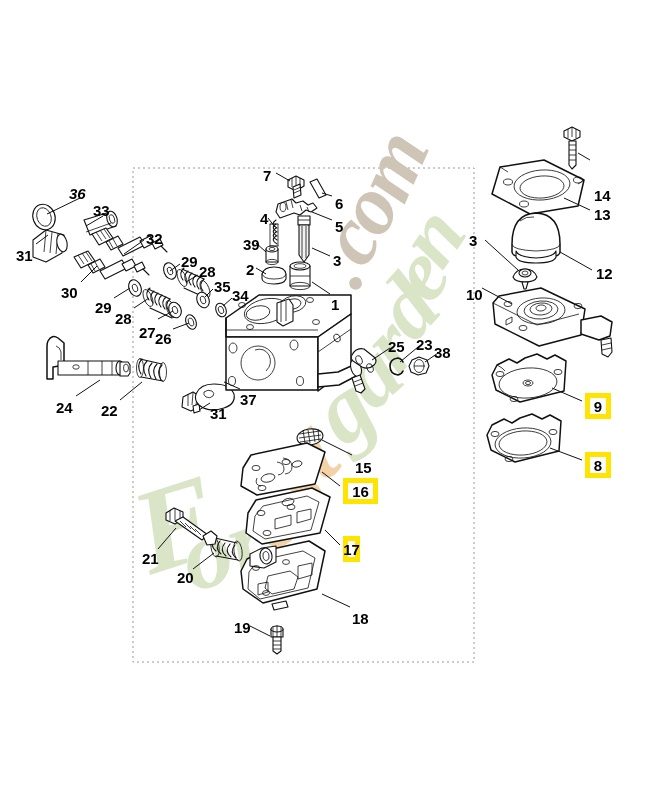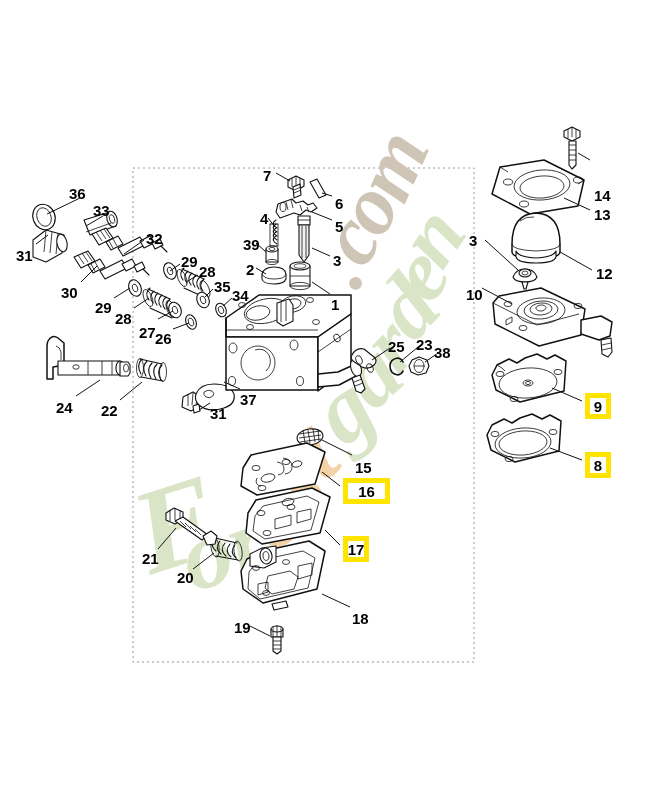--- a/index.html
+++ b/index.html
@@ -524,21 +524,21 @@
       <path d="M340 486 L322 472"></path>
       <path d="M340 545 L325 530"></path>
       <path d="M350 607 L322 594"></path>
       <path d="M250 626 L270 636"></path>
       <path d="M193 569 L214 553"></path>
       <path d="M158 549 L176 528"></path>
     </g>
   </svg>
 
   <div id="callout-layer">
-      <div class="callout" style="left: 69px; top: 186px;">36</div>
+      <div class="callout" style="left: 69px; top: 186px; font-style: italic;">36</div>
       <div class="callout" style="left: 93px; top: 203px;">33</div>
       <div class="callout" style="left: 16px; top: 248px;">31</div>
       <div class="callout" style="left: 61px; top: 285px;">30</div>
       <div class="callout" style="left: 146px; top: 231px;">32</div>
       <div class="callout" style="left: 181px; top: 254px;">29</div>
       <div class="callout" style="left: 199px; top: 264px;">28</div>
       <div class="callout" style="left: 95px; top: 300px;">29</div>
       <div class="callout" style="left: 115px; top: 311px;">28</div>
       <div class="callout" style="left: 139px; top: 325px;">27</div>
       <div class="callout" style="left: 155px; top: 331px;">26</div>
@@ -567,17 +567,17 @@
       <div class="callout" style="left: 355px; top: 460px;">15</div>
       <div class="callout" style="left: 352px; top: 611px;">18</div>
       <div class="callout" style="left: 234px; top: 620px;">19</div>
       <div class="callout" style="left: 177px; top: 570px;">20</div>
       <div class="callout" style="left: 142px; top: 551px;">21</div>
     </div>
 
   <div id="highlight-layer">
       <div class="hl-box" style="left: 585px; top: 393px; width: 26px; height: 26px; border-color: rgb(255, 228, 0);">9</div>
       <div class="hl-box" style="left: 585px; top: 452px; width: 26px; height: 26px; border-color: rgb(255, 228, 0);">8</div>
-      <div class="hl-box" style="left: 343px; top: 478px; width: 47px; height: 26px; border-color: rgb(255, 228, 0);">16</div>
-      <div class="hl-box" style="left: 343px; top: 536px; width: 26px; height: 26px; border-color: rgb(255, 228, 0); text-align: right;">17</div>
+      <div class="hl-box" style="left: 343px; top: 478px; width: 35px; height: 26px; border-color: rgb(255, 228, 0);">16</div>
+      <div class="hl-box" style="left: 343px; top: 536px; width: 17px; height: 26px; border-color: rgb(255, 228, 0); text-align: right;">17</div>
     </div>
 
 </div>
 
 </body></html>

